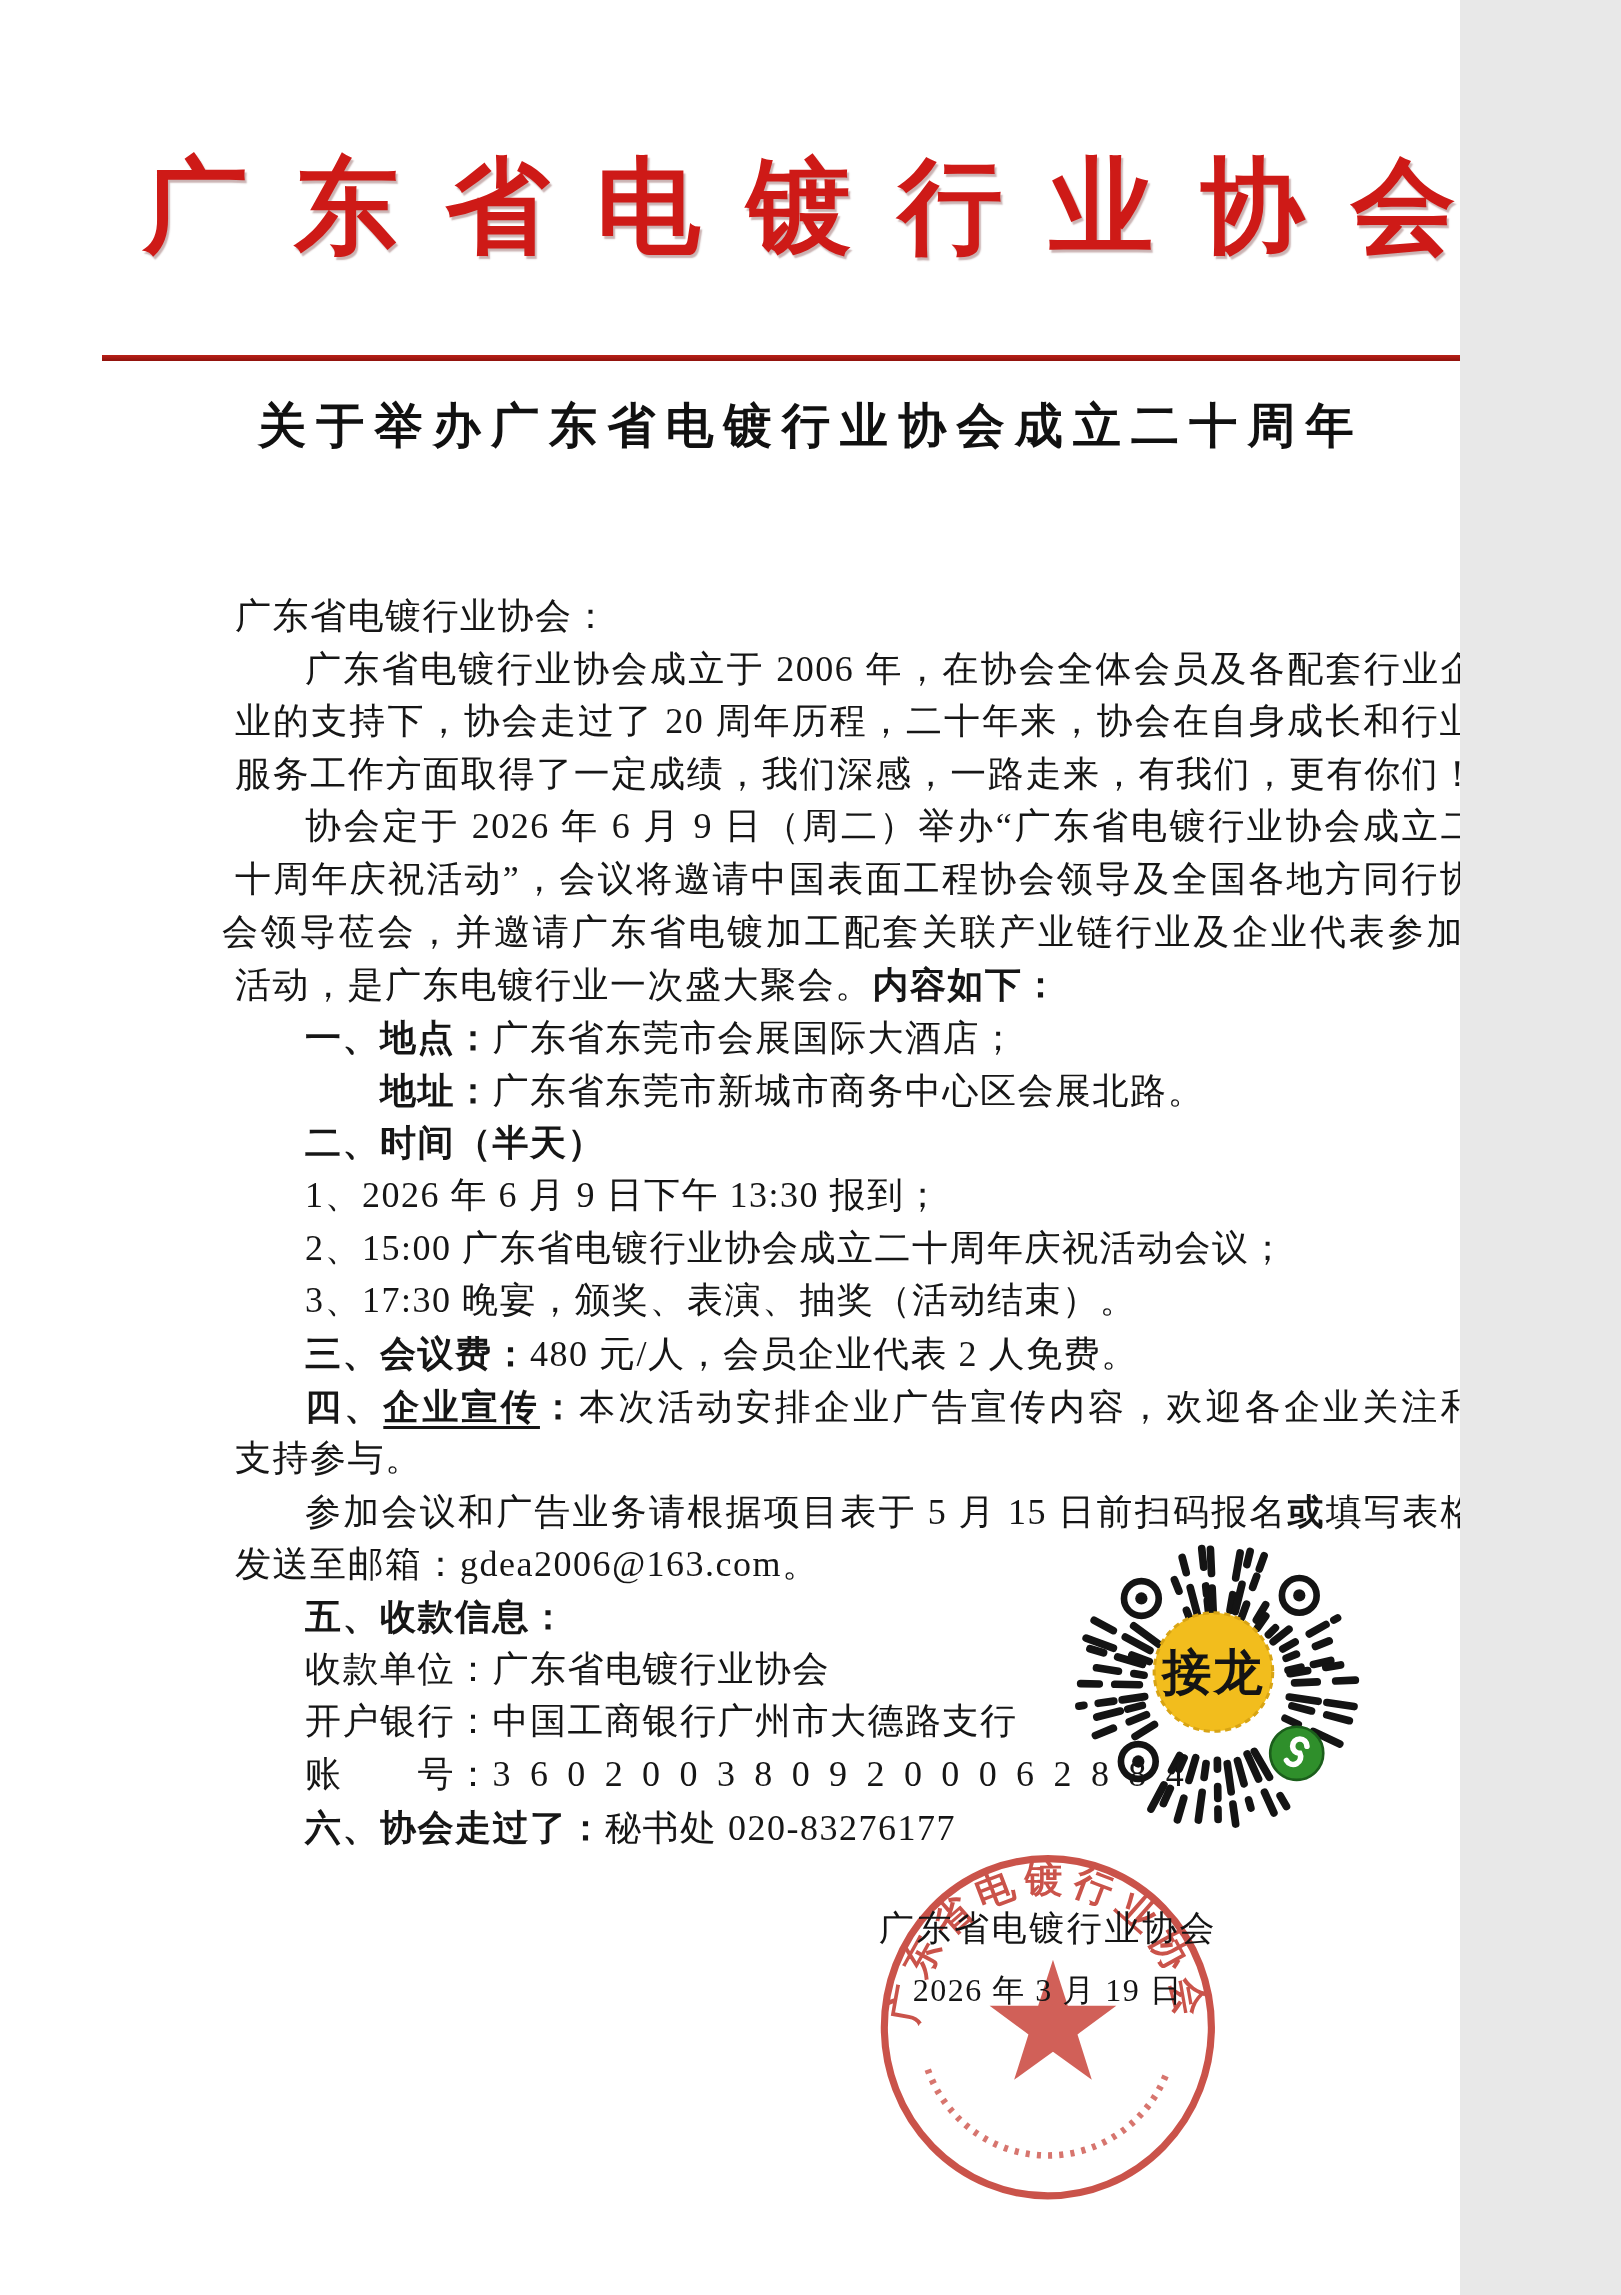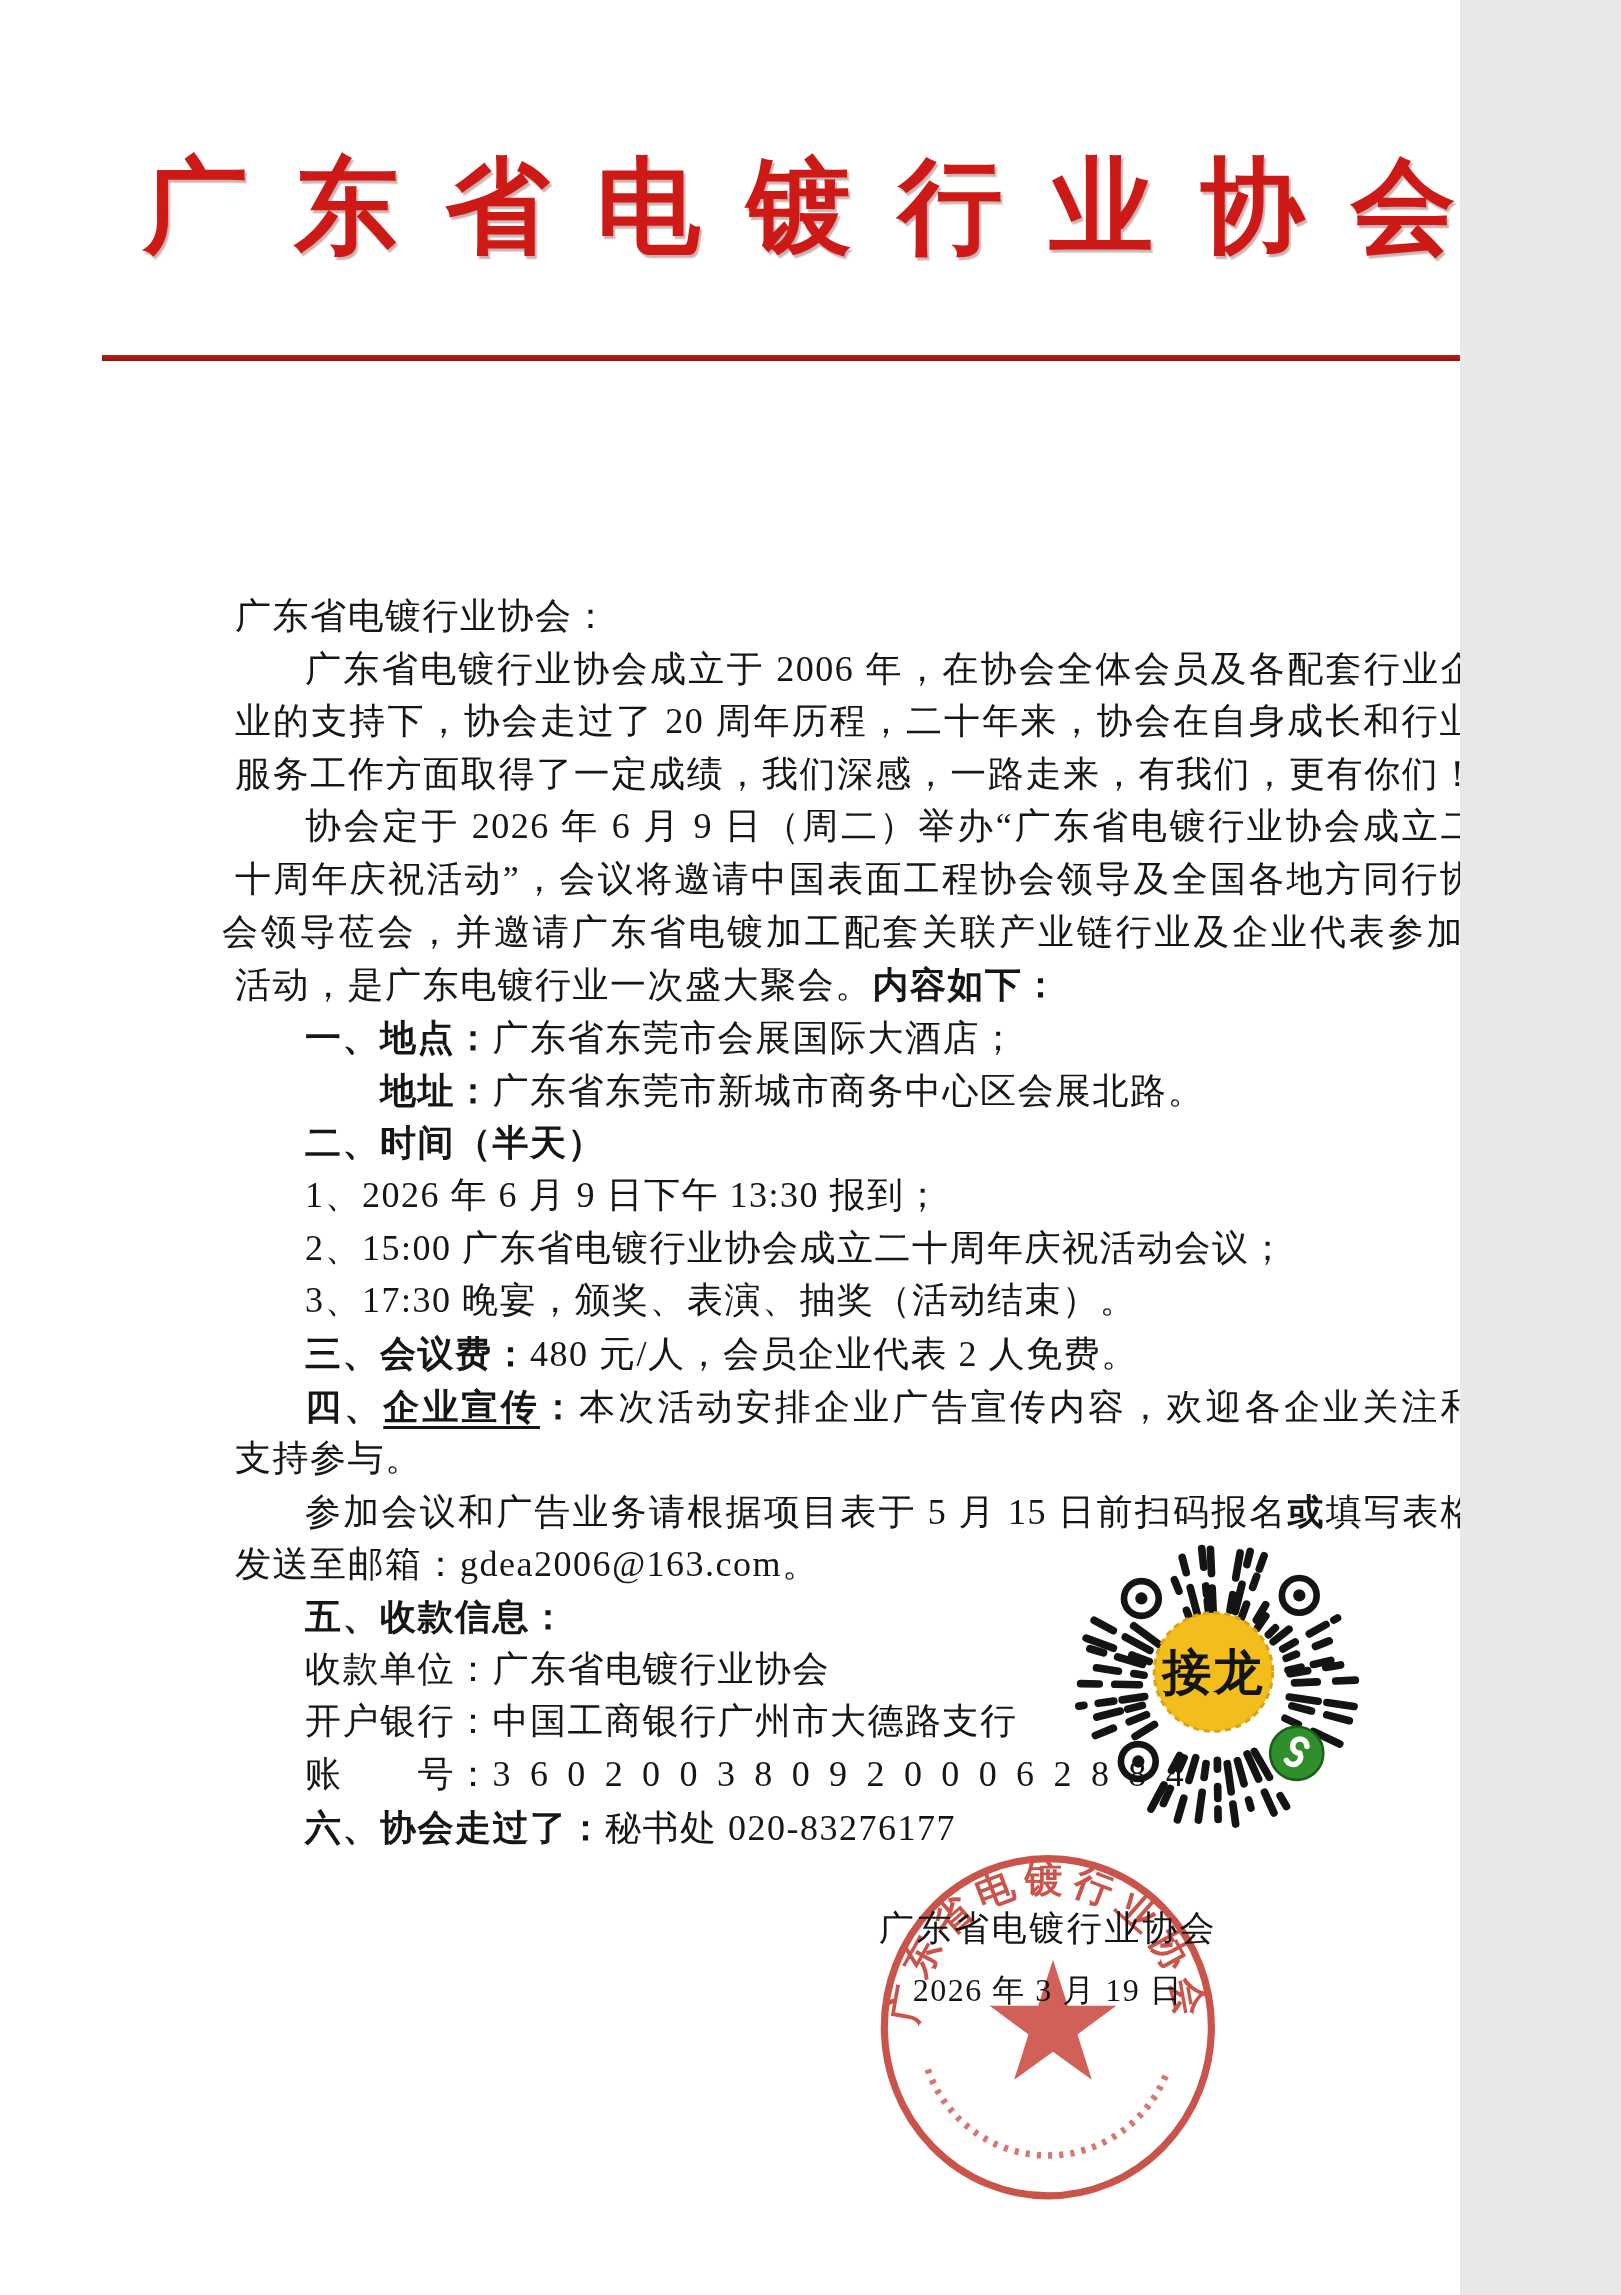--- a/index.html
+++ b/index.html
@@ -35,20 +35,21 @@
   .hdr{z-index:2;}
 </style>
 </head>
 <body>
 
 <div id="page">
 
   <div id="org-title" class="hdr">广东省电镀行业协会</div>
   <div id="red-rule" class="hdr"></div>
 
+  <div id="title1" class="ttl">关于举办广东省电镀行业协会成立二十周年</div>
 
   <svg id="art" width="1622" height="2295" viewBox="0 0 3173 4491">
 
     <g id="stamp" opacity="0.87">
       <ellipse cx="2050" cy="3967" rx="320" ry="330" fill="none" stroke="#c33a30" stroke-width="14"></ellipse>
       <path id="arc" d="M 1795 3967 A 255 265 0 0 1 2305 3967" fill="none"></path>
       <text font-size="74" font-weight="700" fill="#c33a30" letter-spacing="16" font-family="'Liberation Serif','DejaVu Serif',serif">
         <textPath href="#arc" startOffset="50%" text-anchor="middle">广东省电镀行业协会</textPath>
       </text>
       <path fill="#c5392f" opacity="0.92" d="M2060 3835 L2089 3925 L2184 3925 L2108 3981 L2136 4070 L2060 4015 L1984 4070 L2012 3981 L1936 3925 L2031 3925 Z"></path>

